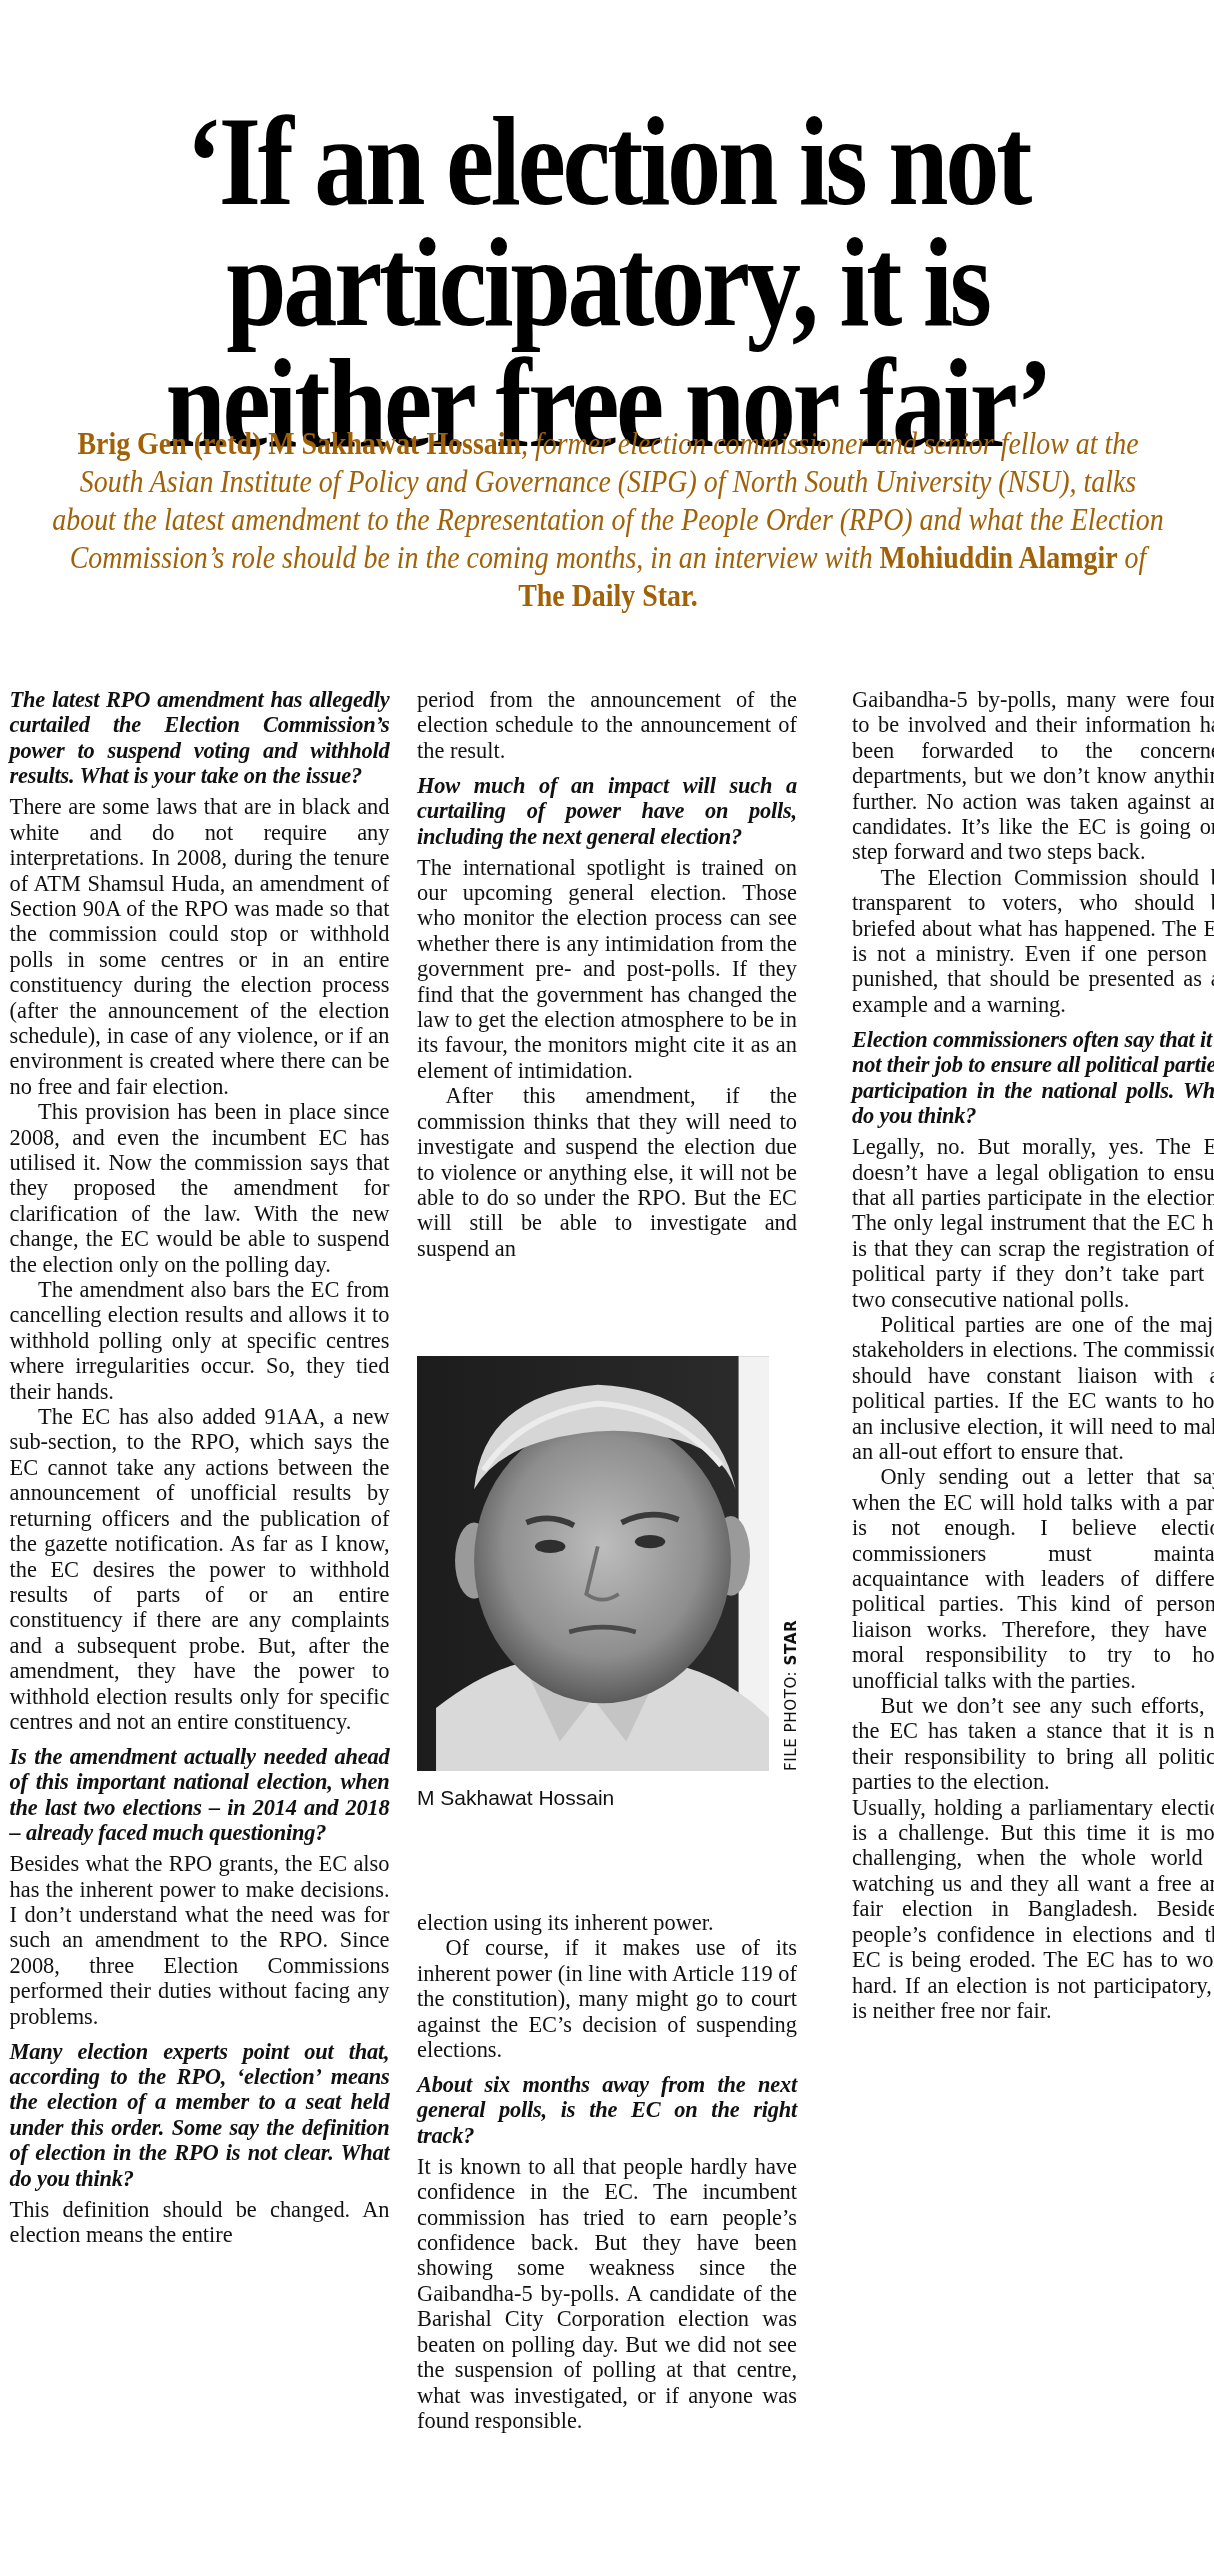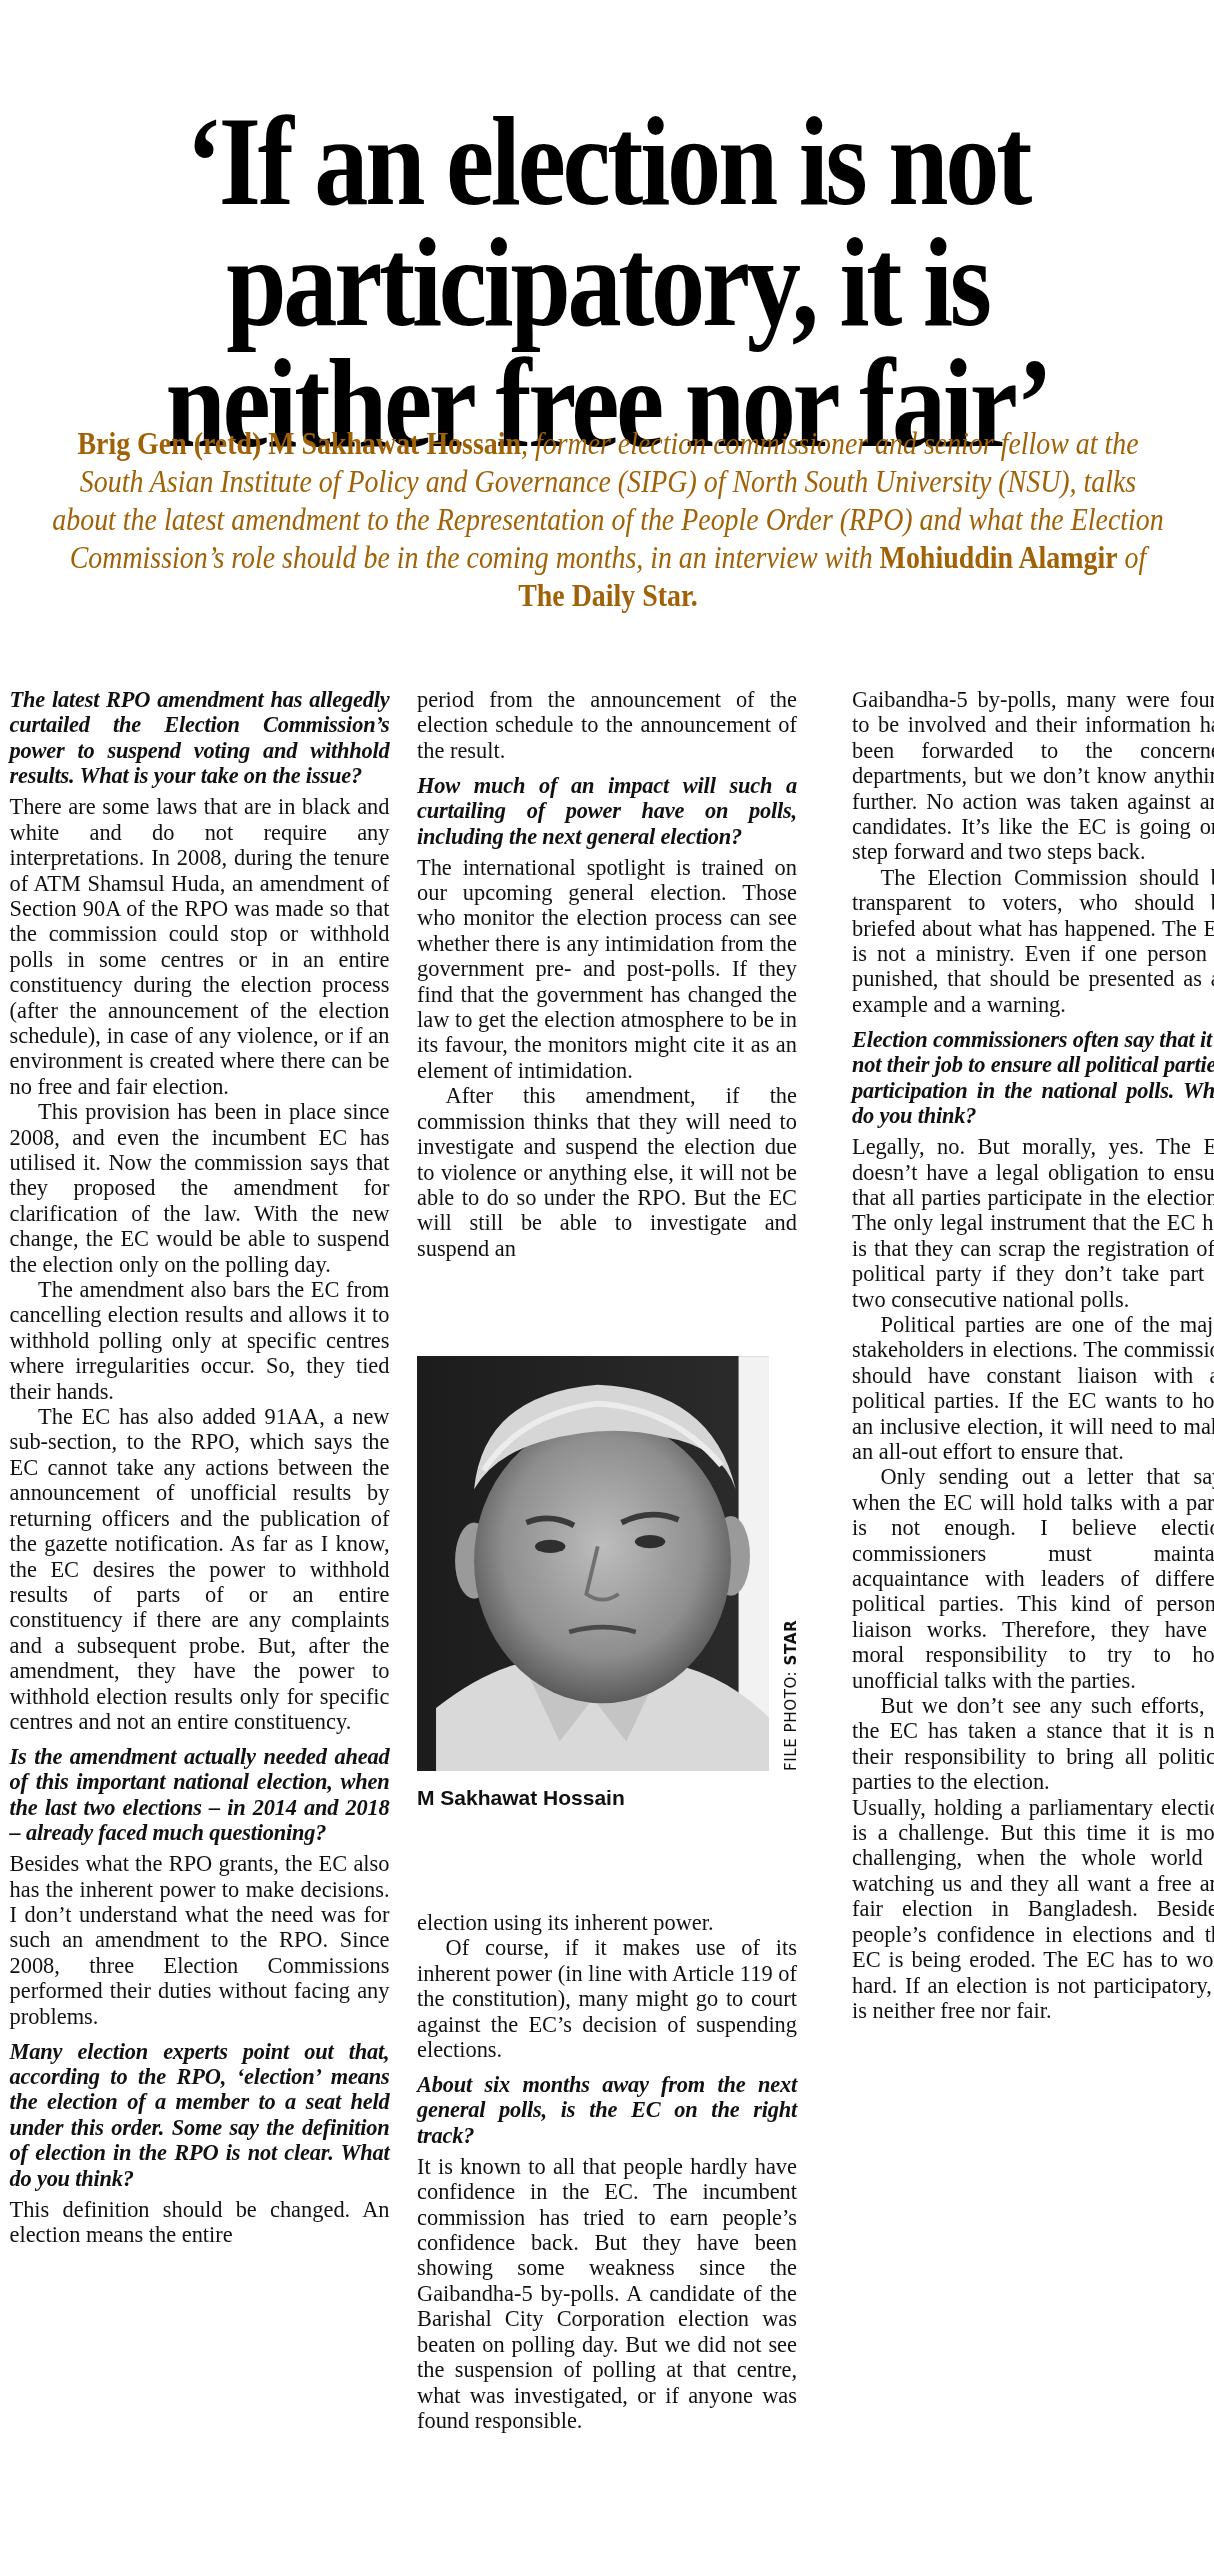--- a/index.html
+++ b/index.html
@@ -51,21 +51,21 @@
   .credit {
     position: absolute; left: 365px; top: 415px;
     transform: rotate(-90deg); transform-origin: left top;
     font-family: "DejaVu Sans", "Liberation Sans", sans-serif;
     font-size: 15.2px; letter-spacing: 0.5px; white-space: nowrap; color: #111;
   }
   .credit b { font-weight: bold; }
   .caption {
     position: absolute; left: 417px; top: 1785px; width: 381px;
     font-family: "Liberation Sans", "DejaVu Sans", sans-serif;
-    font-weight: bold; font-size: 21px; line-height: 25px; color: #111;
+    font-weight: normal; font-size: 21px; line-height: 25px; color: #111;
   }
 </style>
 </head>
 <body>
 
 <h1 class="headline">
   <span class="line">‘If an election is not</span>
   <span class="line">participatory, it is</span>
   <span class="line">neither free nor fair’</span>
 </h1>

